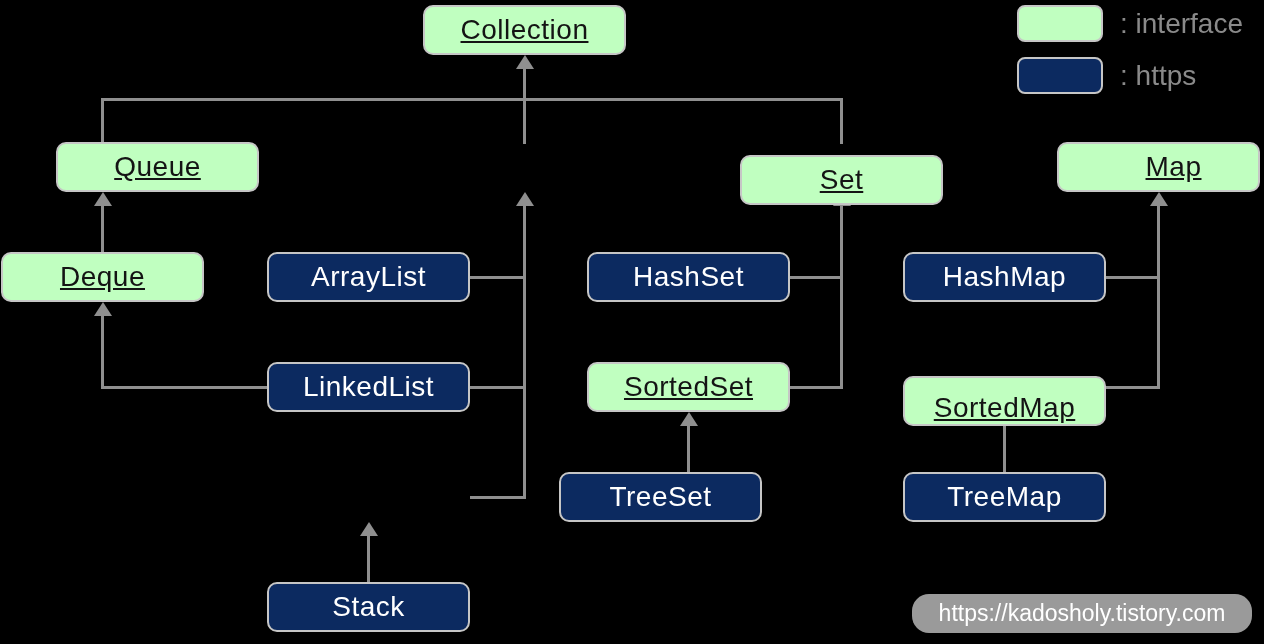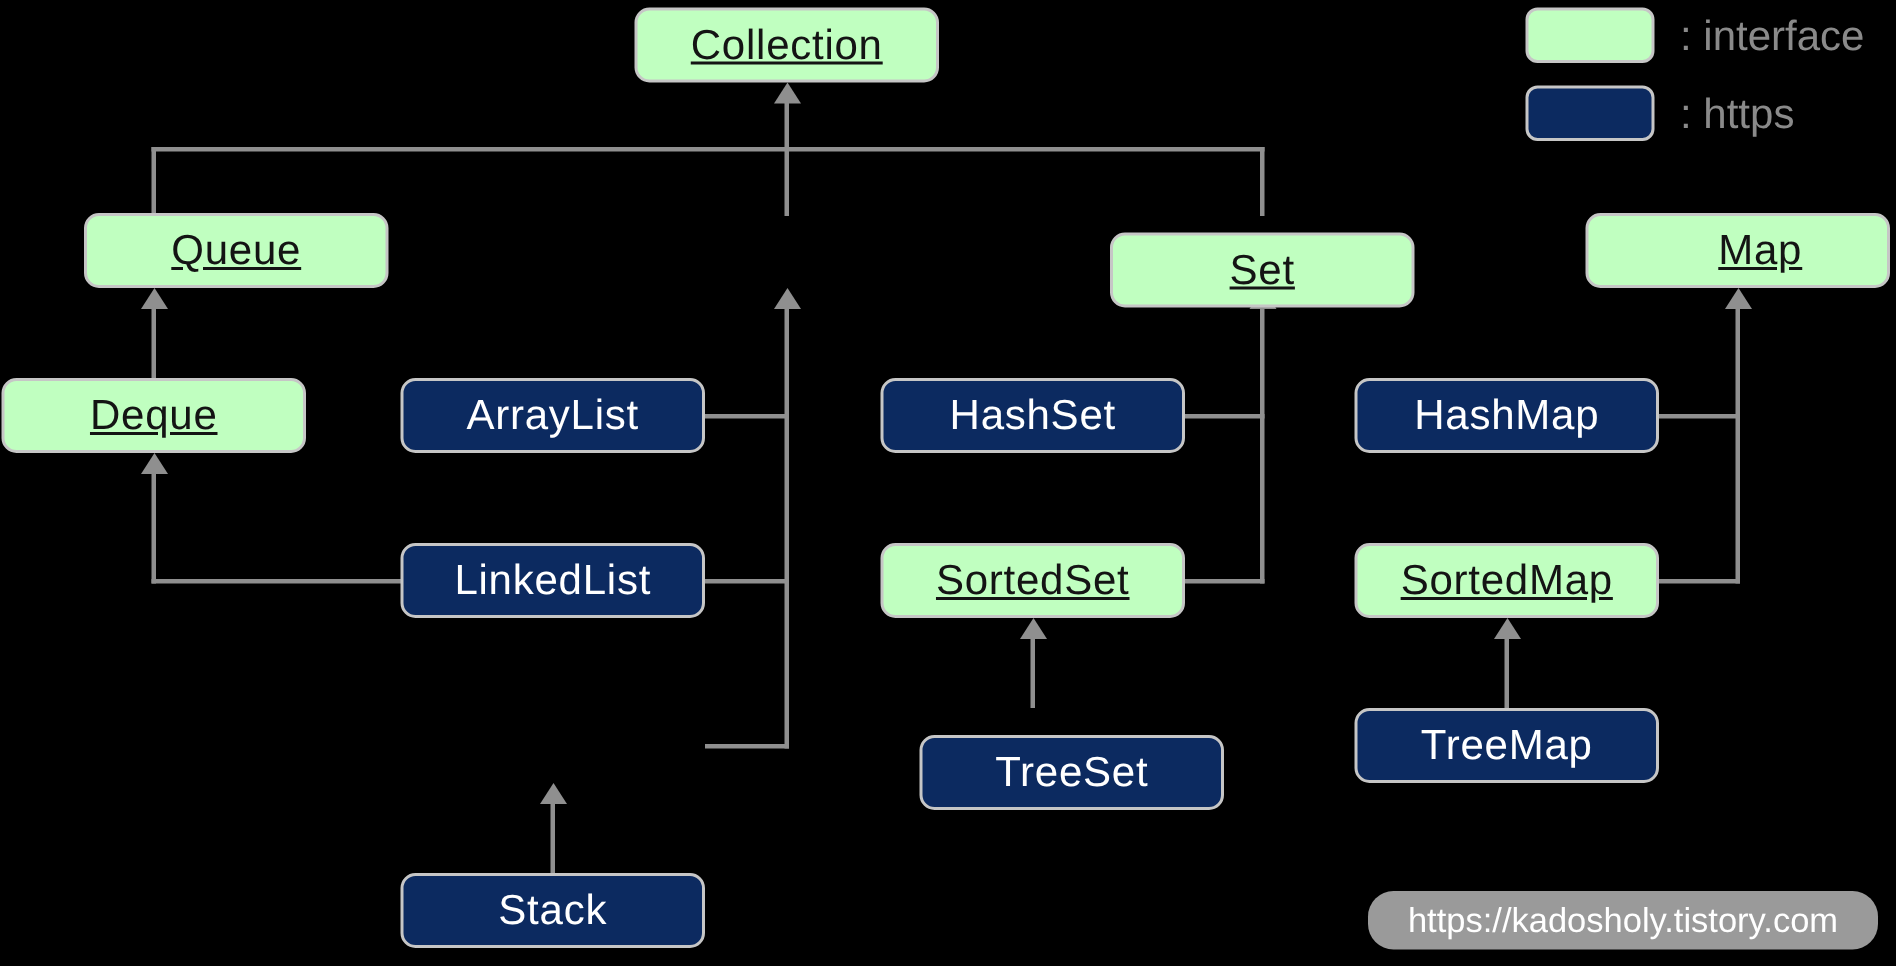--- a/index.html
+++ b/index.html
@@ -35,23 +35,23 @@
   [data-node="queue"]     {left:14px;  top:142px;margin-left:42px;}
   [data-node="list"]      {left:423px;top:142px;}
   [data-node="set"]       {left:740px;top:142px;margin-top:13px;}
   [data-node="map"]       {left:1057px;top:142px;padding-left:30px;}
   [data-node="deque"]     {left:1px;  top:252px;}
   [data-node="arraylist"] {left:267px;top:252px;}
   [data-node="hashset"]   {left:587px;top:252px;}
   [data-node="hashmap"]   {left:903px;top:252px;}
   [data-node="linkedlist"]{left:267px;top:362px;}
   [data-node="sortedset"] {left:587px;top:362px;}
-  [data-node="sortedmap"] {left:903px;top:362px;}
+  [data-node="sortedmap"] {left:903px;top:376px;align-items:flex-end;}
   [data-node="vector"]    {left:267px;top:472px;}
-  [data-node="treeset"]   {left:613px;top:472px;margin-top:18px;}
+  [data-node="treeset"]   {left:559px;top:472px;}
   [data-node="treemap"]   {left:903px;top:472px;}
   [data-node="stack"]     {left:267px;top:582px;}
   
   .lh,.lv{position:absolute;background:var(--line,#8f8f8f);}
   .lh{height:3px;}
   .lv{width:3px;}
   .arr{
     position:absolute;width:0;height:0;
     border-left:9px solid transparent;
     border-right:9px solid transparent;

